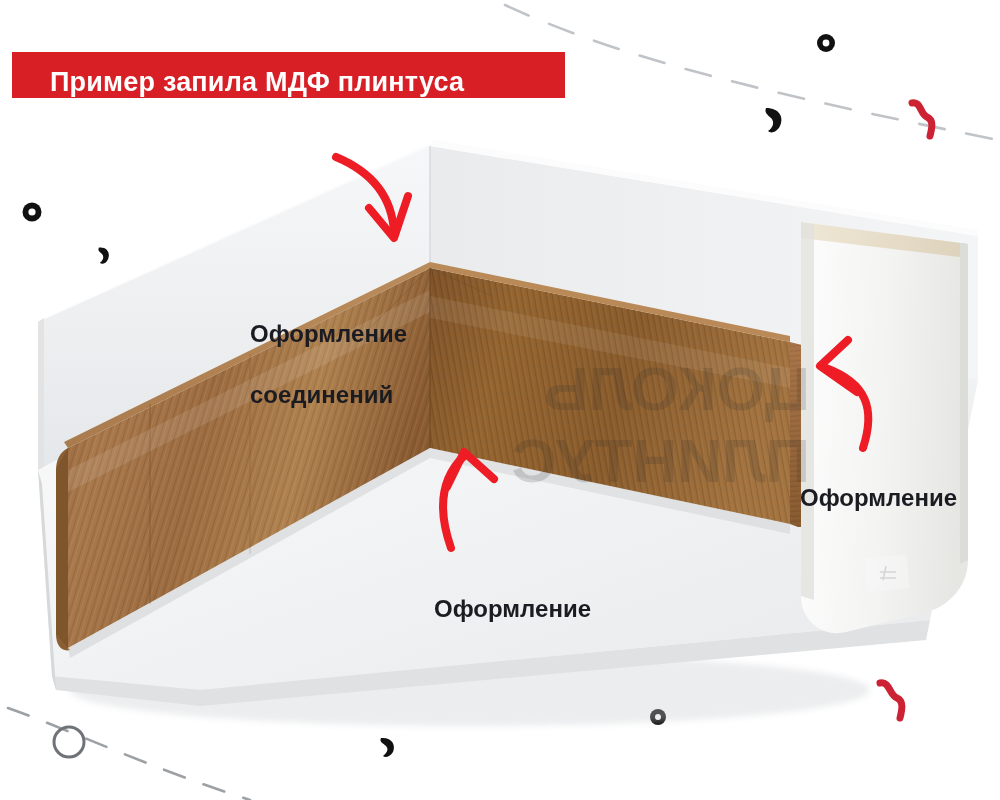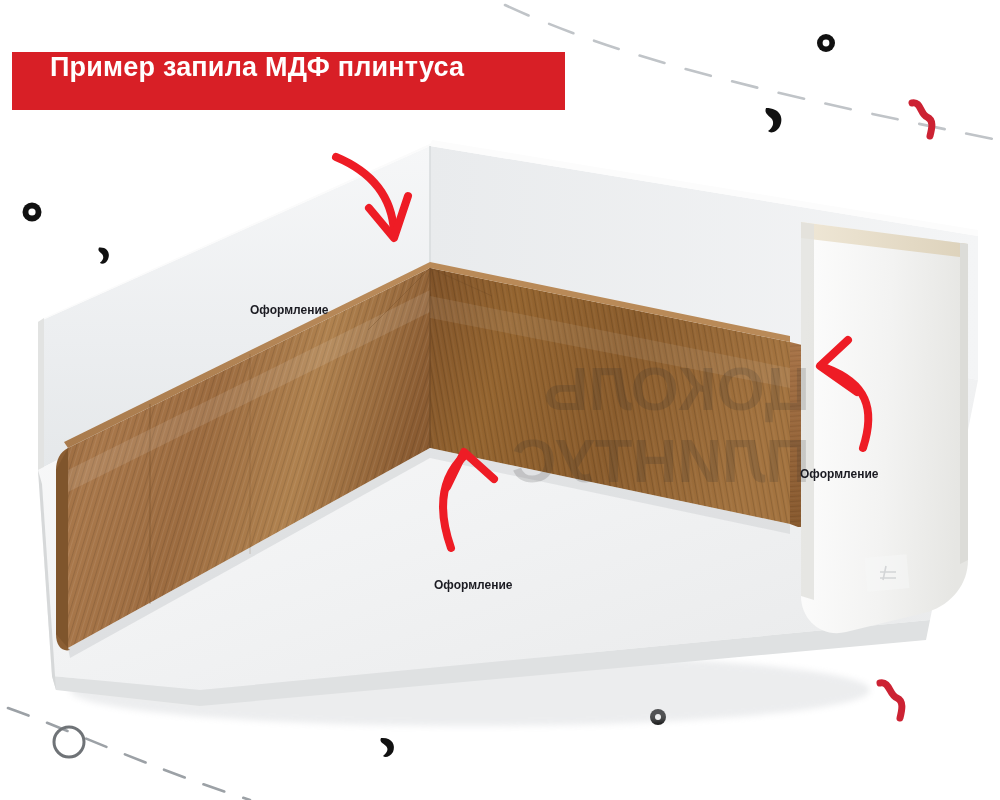--- a/index.html
+++ b/index.html
@@ -12,39 +12,39 @@
   }
   #stage{position:absolute;left:0;top:0;width:1000px;height:800px;overflow:hidden;background:#ffffff;}
 
   
   #scene{position:absolute;left:0;top:0;width:1000px;height:800px;}
 
   
   .banner{
     position:absolute;
     left:12px;top:52px;
-    width:553px;height:58px;
+    width:553px;height:46px;
     background:#d81f26;
-    display:flex;align-items:flex-start;
+    display:flex;align-items:flex-end;
     box-sizing:border-box;
     padding-left:38px;
   }
   .banner-text{
     color:#ffffff;
     font-size:27px;
     font-weight:bold;
     letter-spacing:.2px;
     white-space:nowrap;
   }
 
   
   .callout{
     position:absolute;
     color:#1b1b22;
-    font-size:12px;
+    font-size:24px;
     font-weight:bold;
     line-height:1.28;
     white-space:pre-line;
   }
   #callout-joints{left:250px;top:288px;}
   #callout-inner-corner{left:434px;top:563px;}
   #callout-endcaps{left:800px;top:452px;}
 </style>
 </head>
 <body>
@@ -233,20 +233,21 @@
       </g>
     </g>
   </svg>
 
   <div class="banner">
     <span class="banner-text">Пример запила МДФ плинтуса</span>
   </div>
 
   <div class="callout" id="callout-joints">
     <div>Оформление</div>
+    <div>соединений</div>
   </div>
 
   <div class="callout" id="callout-inner-corner">
     <div>Оформление</div>
   </div>
 
   <div class="callout" id="callout-endcaps">
     <div>Оформление</div>
   </div>
 

